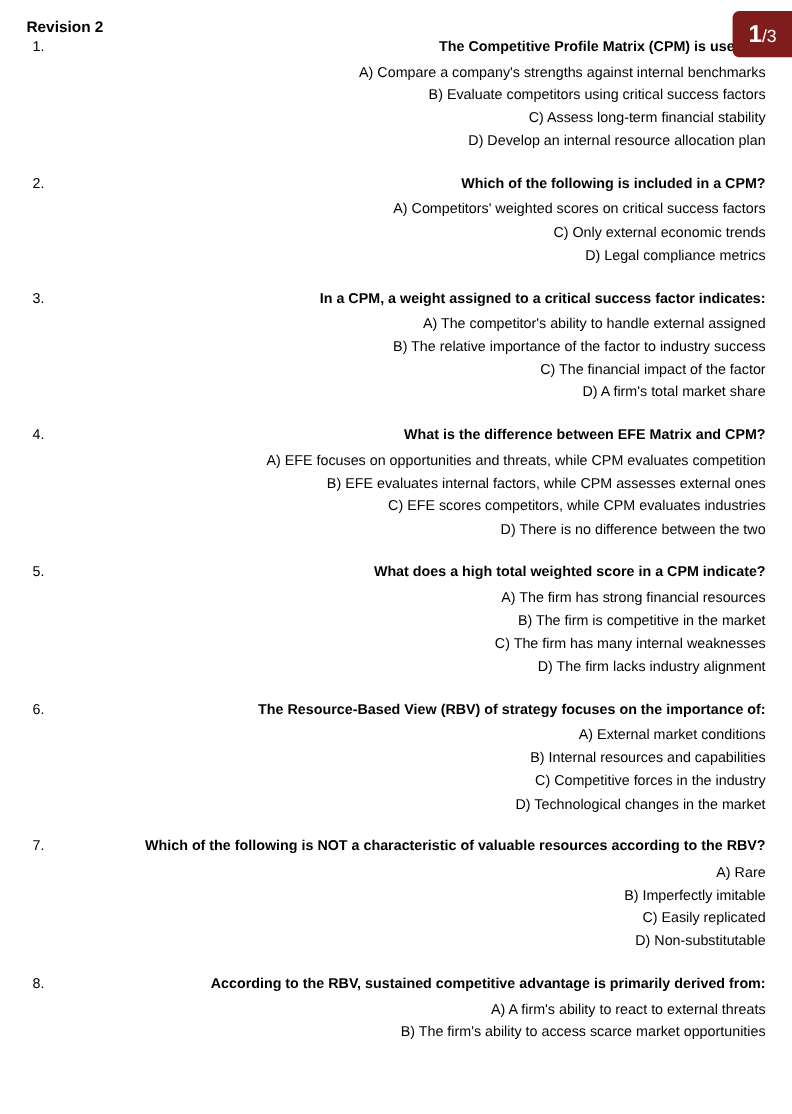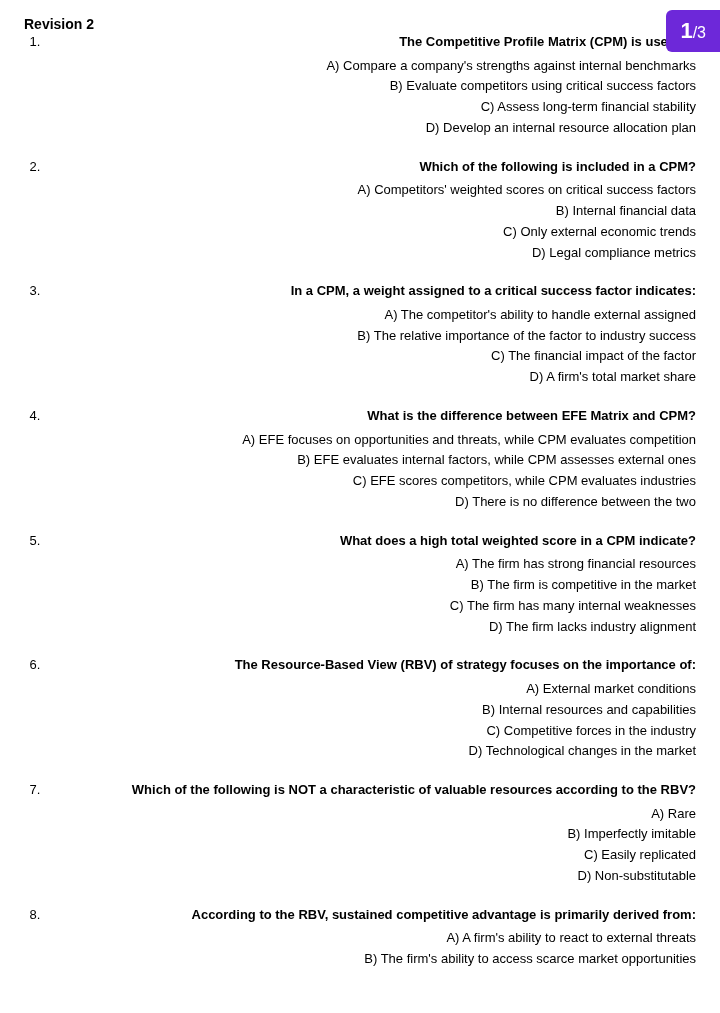--- a/index.html
+++ b/index.html
@@ -18,21 +18,21 @@
       padding: 16px 24px 24px 24px;
     }
     .page-title {
       font-weight: bold;
       font-size: 14px;
     }
     .page-badge {
       position: absolute;
       top: 10px;
       right: 0;
-      background: #6d28d9;
+      background: #7f1d1d;
       color: #ffffff;
       padding: 8px 14px;
       font-size: 22px;
       font-weight: bold;
       border-radius: 6px 0 0 6px;
     }
     .page-badge .fraction {
       font-size: 16px;
       font-weight: normal;
     }
@@ -76,21 +76,20 @@
         <li>A) Compare a company's strengths against internal benchmarks</li>
         <li>B) Evaluate competitors using critical success factors</li>
         <li>C) Assess long-term financial stability</li>
         <li>D) Develop an internal resource allocation plan</li>
       </ul>
     </li>
     <li>
       <div class="question-text">Which of the following is included in a CPM?</div>
       <ul class="options">
         <li>A) Competitors' weighted scores on critical success factors</li>
-        <li>B) Internal financial data</li>
         <li>C) Only external economic trends</li>
         <li>D) Legal compliance metrics</li>
       </ul>
     </li>
     <li>
       <div class="question-text">In a CPM, a weight assigned to a critical success factor indicates:</div>
       <ul class="options">
         <li>A) The competitor's ability to handle external assigned</li>
         <li>B) The relative importance of the factor to industry success</li>
         <li>C) The financial impact of the factor</li>

